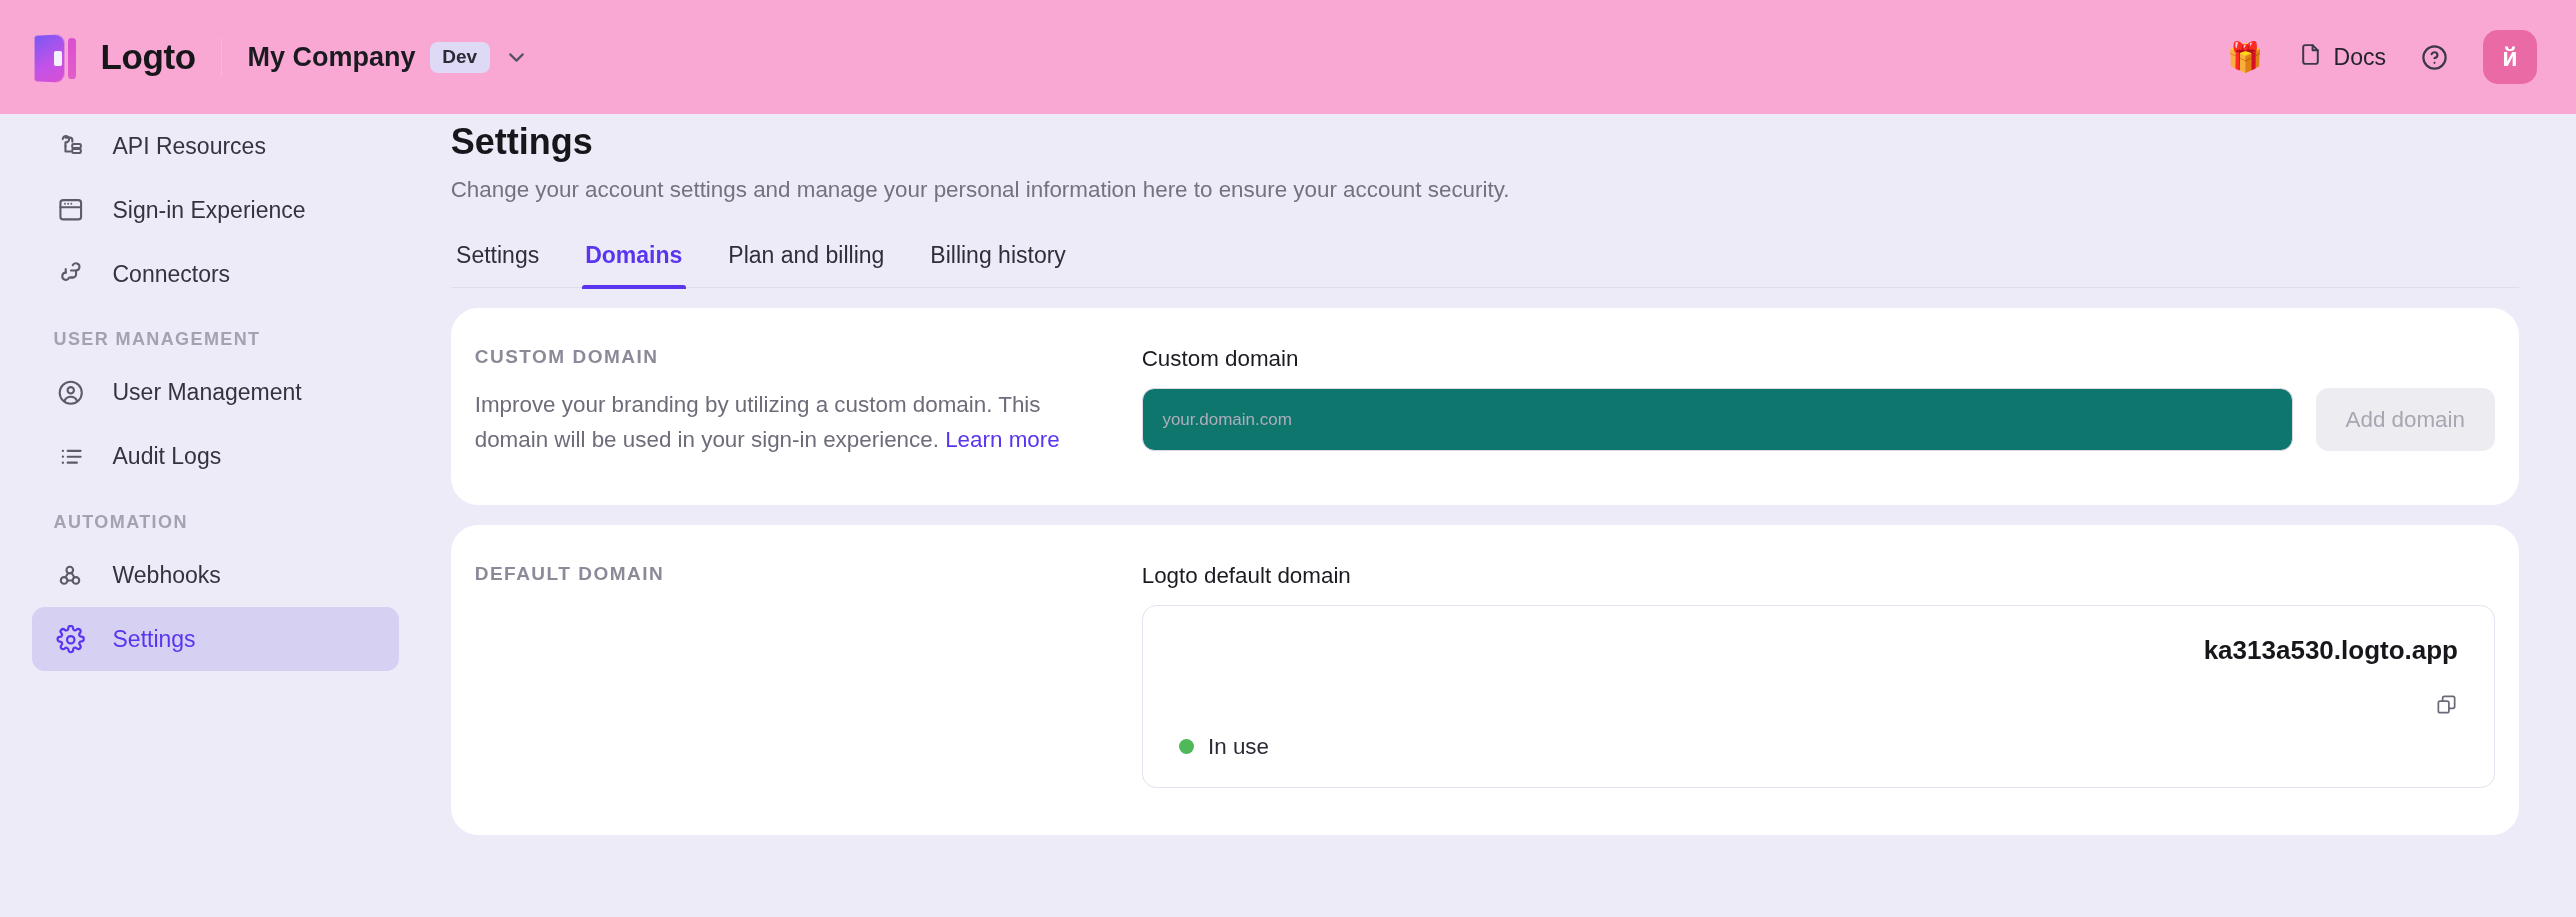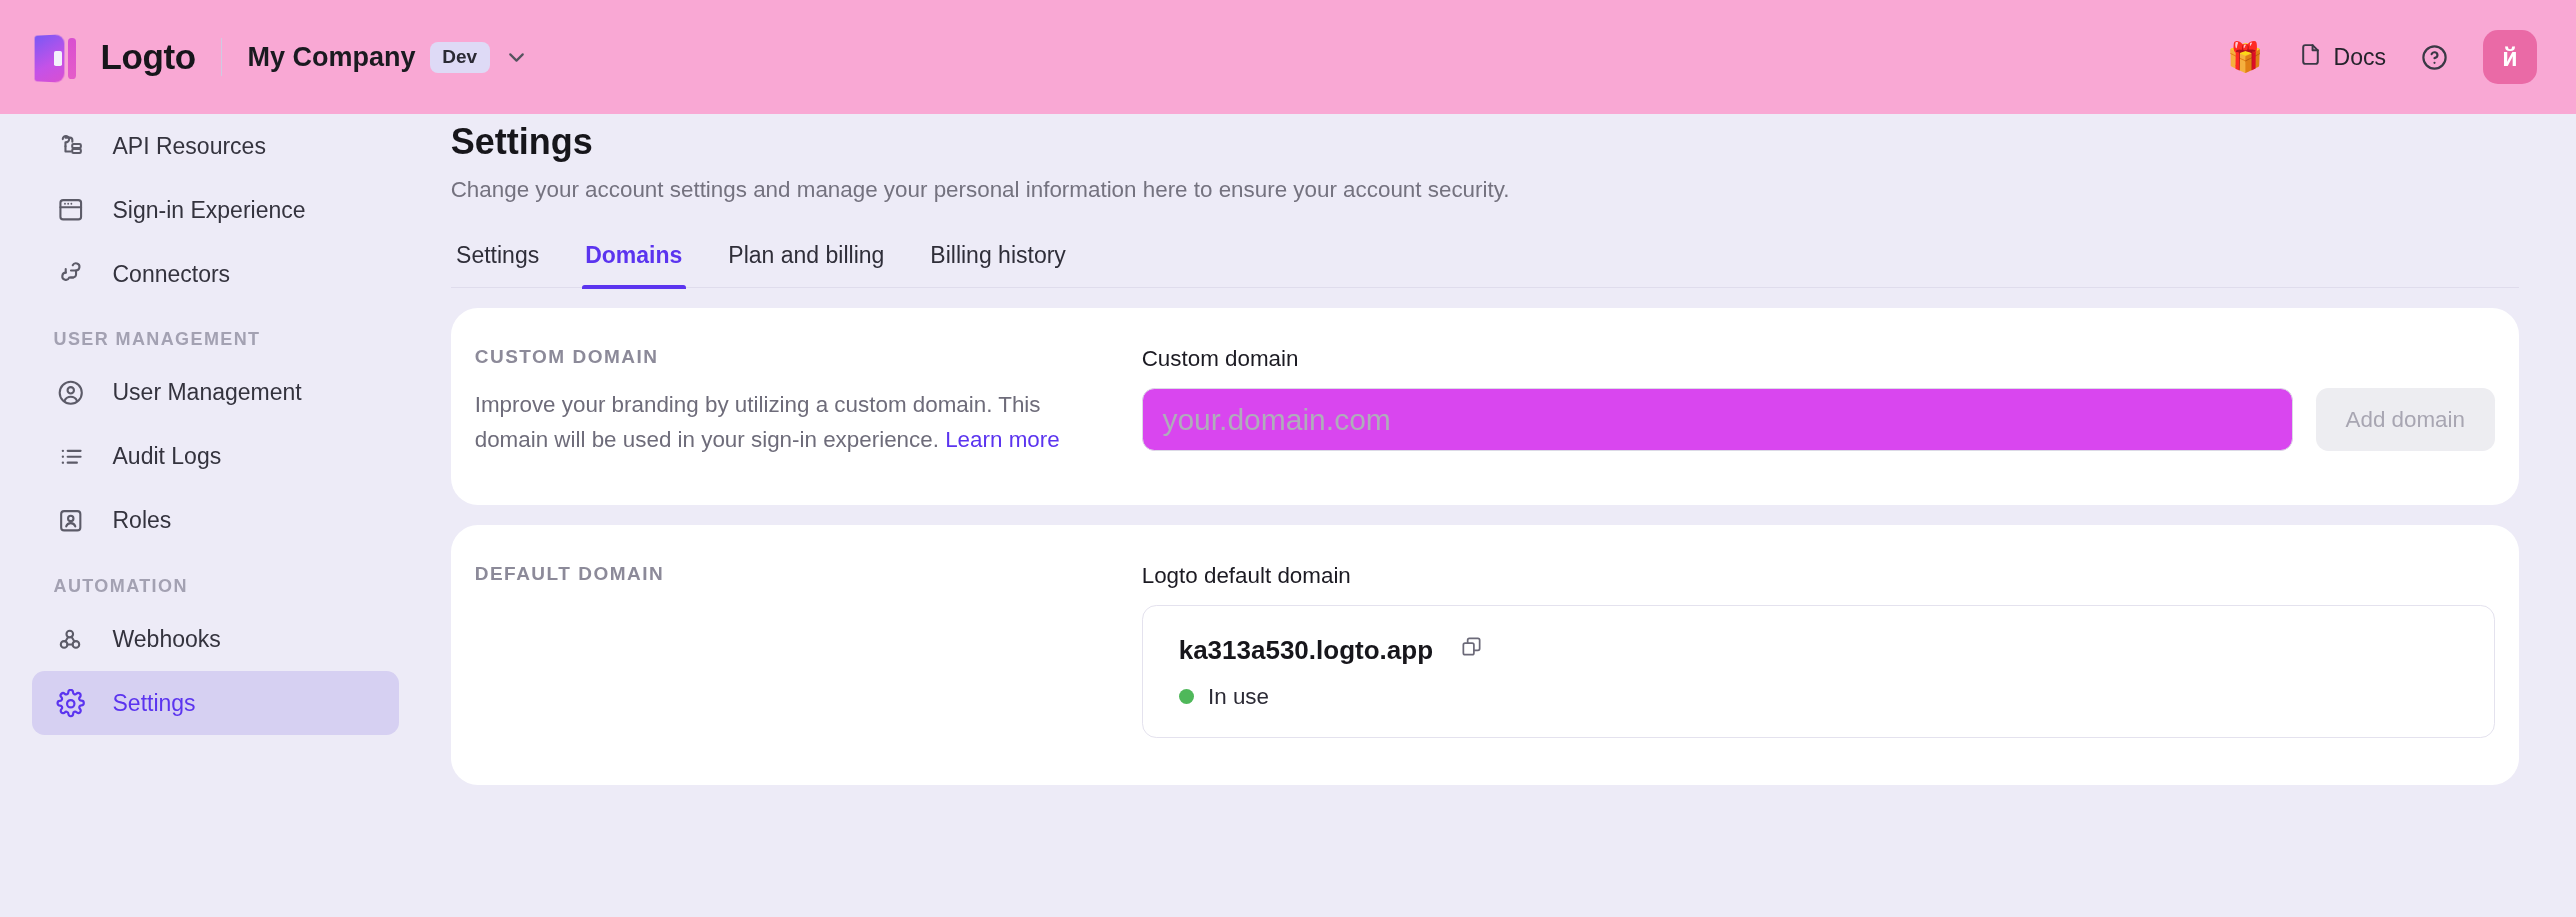--- a/index.html
+++ b/index.html
@@ -93,34 +93,34 @@
   .card-kicker{
     font-size:19px; font-weight:700; letter-spacing:1.5px; color:#8C8A99;
   }
   .card-desc{ font-size:22.4px; line-height:1.55; color:#6E6C7A; margin-top:19.7px; }
   .card-desc a{ color:#5B34EF; text-decoration:none; }
   .card-right{ flex:1; }
   .field-label{ font-size:22.4px; color:#1C1B23; margin-bottom:16px; }
   .field-row{ display:flex; align-items:center; gap:23px; }
   .text-input{
     flex:1; height:63px; border:1.8px solid #DCDAE6; border-radius:12.5px;
-    padding:0 19.7px; font-size:30px; color:#1C1B23; background:#d946ef;
+    padding:0 19.7px; font-size:17px; color:#1C1B23; background:#0f766e;
     font-family:"Liberation Sans", sans-serif;
   }
   .text-input::placeholder{ color:#AFADBA; }
   .btn-disabled{
     height:63px; padding:0 30px; border:none; border-radius:12.5px;
     background:#EDEDF1; color:#A8A6B2; font-size:22.4px;
     font-family:"Liberation Sans", sans-serif;
   }
 
   .domain-box{
     border:1.8px solid #E4E2EE; border-radius:14.3px; padding:29px 36px 27px;
   }
-  .domain-row{ display:flex; align-items:flex-start; gap:27px; }
+  .domain-row{ display:flex; align-items:flex-end; gap:27px;flex-direction:column; }
   .domain-name{ font-size:26px; font-weight:700; color:#17161B; }
   .copy-ico{ color:#6B6978; display:flex; }
   .status{ display:flex; align-items:center; gap:14.3px; margin-top:18px; }
   .dot{ width:15px; height:15px; border-radius:50%; background:#4FB85A; }
   .status-text{ font-size:22.4px; color:#2B2A35; }
 </style>
 </head>
 <body>
 
 <div class="topbar">
@@ -228,30 +228,20 @@
             <line x1="9.5" y1="12" x2="20" y2="12"></line>
             <line x1="9.5" y1="16.8" x2="17" y2="16.8"></line>
             <circle cx="5.6" cy="7.2" r=".95" fill="currentColor" stroke="none"></circle>
             <circle cx="5.6" cy="12" r=".95" fill="currentColor" stroke="none"></circle>
             <circle cx="5.6" cy="16.8" r=".95" fill="currentColor" stroke="none"></circle>
           </svg>
       </span>
       <span>Audit Logs</span>
     </div>
 
-    <div class="nav-item">
-      <span class="ico">
-        <svg width="29.5" height="29.5" viewBox="0 0 24 24" fill="none" stroke="currentColor" stroke-width="1.7" stroke-linecap="round" stroke-linejoin="round">
-            <rect x="4.2" y="4.2" width="15.6" height="15.6" rx="2.4"></rect>
-            <circle cx="12" cy="10.1" r="2.2"></circle>
-            <path d="M8.3 16.6a3.9 3.9 0 0 1 7.4 0"></path>
-          </svg>
-      </span>
-      <span>Roles</span>
-    </div>
 
     <div class="nav-group">AUTOMATION</div>
 
     <div class="nav-item">
       <span class="ico">
         <svg width="29.5" height="29.5" viewBox="0 0 24 24" fill="none" stroke="currentColor" stroke-width="1.7" stroke-linecap="round" stroke-linejoin="round">
             <circle cx="11.2" cy="7.4" r="2.7"></circle>
             <circle cx="6.6" cy="15.8" r="2.7"></circle>
             <circle cx="16.2" cy="15.8" r="2.7"></circle>
             <path d="M9.9 9.8 7.6 13.4"></path>

